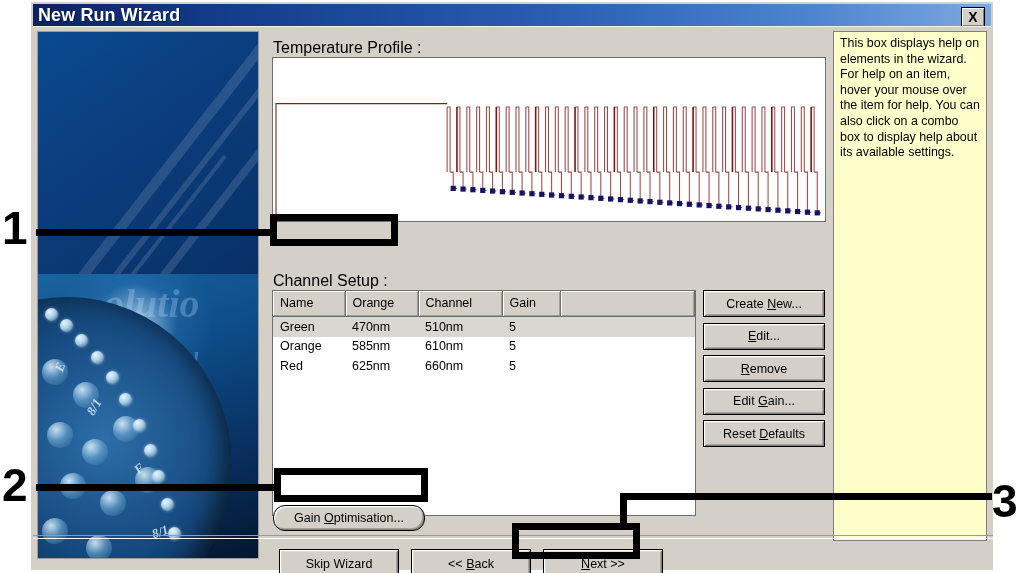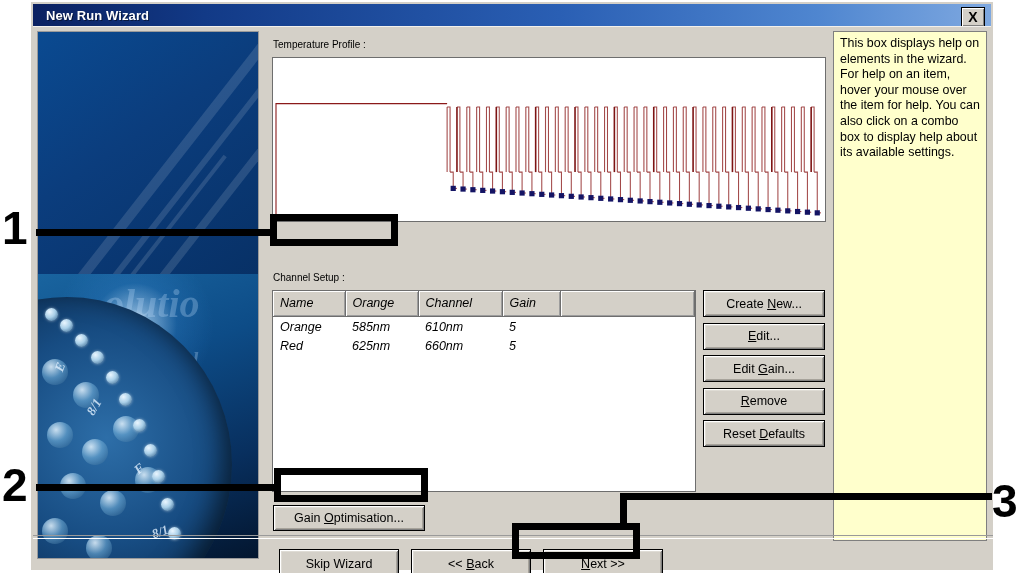--- a/index.html
+++ b/index.html
@@ -5,21 +5,21 @@
   html,body{margin:0;padding:0;background:#ffffff;}
   body{width:1024px;height:573px;overflow:hidden;font-family:"Liberation Sans",sans-serif;}
   #root{position:relative;width:1024px;height:573px;background:#ffffff;}
 
   
   .window{position:absolute;left:31px;top:2px;width:962px;height:568px;background:#d4d0c8;
           border:2px solid #d4d0c8;box-sizing:border-box;}
   .titlebar{position:absolute;left:33px;top:4px;width:958px;height:22px;
             background:linear-gradient(to right,#0b2161 0%,#123a87 18%,#2a5fb4 55%,#4f86d0 82%,#7ea8e0 100%);
             display:flex;align-items:center;}
-  .titletext{color:#ffffff;font-size:13px;font-weight:bold;padding-left:13px;letter-spacing:.1px;
+  .titletext{color:#ffffff;font-size:18px;font-weight:bold;padding-left:5px;letter-spacing:.1px;
              font-family:"Liberation Sans",sans-serif;text-shadow:1px 1px 0 rgba(0,0,0,.45);}
   .closebtn{position:absolute;right:6px;top:3px;width:22px;height:18px;background:#d4d0c8;
             border:1px solid #000;box-shadow:inset 1px 1px 0 #fff, inset -1px -1px 0 #808080;
             display:flex;align-items:center;justify-content:center;cursor:default;}
   .closebtn span{font-size:14px;font-weight:bold;line-height:1;color:#000;font-family:"Liberation Sans",sans-serif;}
 
   .client{position:absolute;left:33px;top:26px;width:958px;height:542px;background:#d4d0c8;
           border-top:1px solid #f2f0ec;box-sizing:border-box;}
 
   
@@ -45,32 +45,32 @@
         font-family:"Liberation Serif",serif;font-weight:bold;}
 
   
   .helppane{position:absolute;left:800px;top:4px;width:154px;height:510px;background:#d4d0c8;}
   .helpbox{position:absolute;left:800px;top:4px;width:154px;height:510px;background:#ffffcc;
            border:1px solid #7f7f7f;box-sizing:border-box;padding:4px 5px 0 6px;
            font-size:12.4px;line-height:15.6px;color:#000;font-family:"Liberation Sans",sans-serif;}
 
   
   .center{position:absolute;left:234px;top:4px;width:562px;height:528px;}
-  .lbl{font-size:10px;color:#000;font-family:"Liberation Sans",sans-serif;}
+  .lbl{font-size:16px;color:#000;font-family:"Liberation Sans",sans-serif;}
 
   .chartlabel{position:absolute;left:6px;top:8px;}
   .chartbox{position:absolute;left:5px;top:26px;width:554px;height:165px;background:#fff;
             border:1px solid #6e6e6e;box-sizing:border-box;overflow:hidden;}
   .chartbox svg{display:block;}
 
   .editprofile-wrap{position:absolute;left:36px;top:216px;}
 
   .chanlabel{position:absolute;left:6px;top:241px;}
-  .listbox{position:absolute;left:5px;top:259px;width:424px;height:202px;background:#fff;
-           border:1px solid #6e6e6e;box-sizing:border-box;font-style:italic;}
+  .listbox{position:absolute;left:5px;top:259px;width:424px;height:226px;background:#fff;
+           border:1px solid #6e6e6e;box-sizing:border-box;}
   table.grid{border-collapse:collapse;width:100%;table-layout:fixed;}
   table.grid th{background:#d4d0c8;border-right:1px solid #6e6e6e;border-bottom:1px solid #6e6e6e;
        box-shadow:inset 1px 1px 0 #fff, inset -1px -1px 0 #9d9d9d;
        font-size:12.5px;font-weight:normal;text-align:left;padding:2px 0 3px 7px;height:20px;color:#000;
        font-family:"Liberation Sans",sans-serif;}
   table.grid td{font-size:12.5px;padding:0 0 0 7px;height:19.5px;color:#000;
        font-family:"Liberation Sans",sans-serif;white-space:nowrap;}
   tr.selrow td{background:#d9d7d1;}
 
   .sidebtns{position:absolute;left:436px;top:259px;width:120px;}
@@ -370,20 +370,27 @@
           <thead>
               <tr id="chan-head">
                 <th>Name</th>
                 <th>Orange</th>
                 <th>Channel</th>
                 <th>Gain</th>
                 <th></th>
               </tr>
             </thead>
           <tbody id="chan-body">
+              <tr class="selrow">
+                <td>Green</td>
+                <td>470nm</td>
+                <td>510nm</td>
+                <td>5</td>
+                <td></td>
+              </tr>
               <tr class="">
                 <td>Orange</td>
                 <td>585nm</td>
                 <td>610nm</td>
                 <td>5</td>
                 <td></td>
               </tr>
               <tr class="">
                 <td>Red</td>
                 <td>625nm</td>
@@ -396,32 +403,32 @@
       </div>
 
       <div class="sidebtns" id="side-buttons">
           <div class="btn">
             <span>Create <u>N</u>ew...</span>
           </div>
           <div class="btn">
             <span><u>E</u>dit...</span>
           </div>
           <div class="btn">
-            <span>Edit <u>G</u>ain...</span>
+            <span><u>R</u>emove</span>
           </div>
           <div class="btn">
-            <span><u>R</u>emove</span>
+            <span>Edit <u>G</u>ain...</span>
           </div>
           <div class="btn">
             <span>Reset <u>D</u>efaults</span>
           </div>
         </div>
 
       <div class="gainopt-wrap">
-        <div class="btn gainbtn" style="position:relative;">
+        <div class="btn gainbtn" style="position:relative;border-radius:12px;">
           <span id="gainopt-label">Gain <u>O</u>ptimisation...</span>
         </div>
       </div>
     </div>
 
     <div class="helppane"></div>
     <div class="helpbox">This box displays help on elements in the wizard. For help on an item, hover your mouse over the item for help. You can also click on a combo box to display help about its available settings.</div>
 
     <div class="sep"></div>
     <div class="footer">

